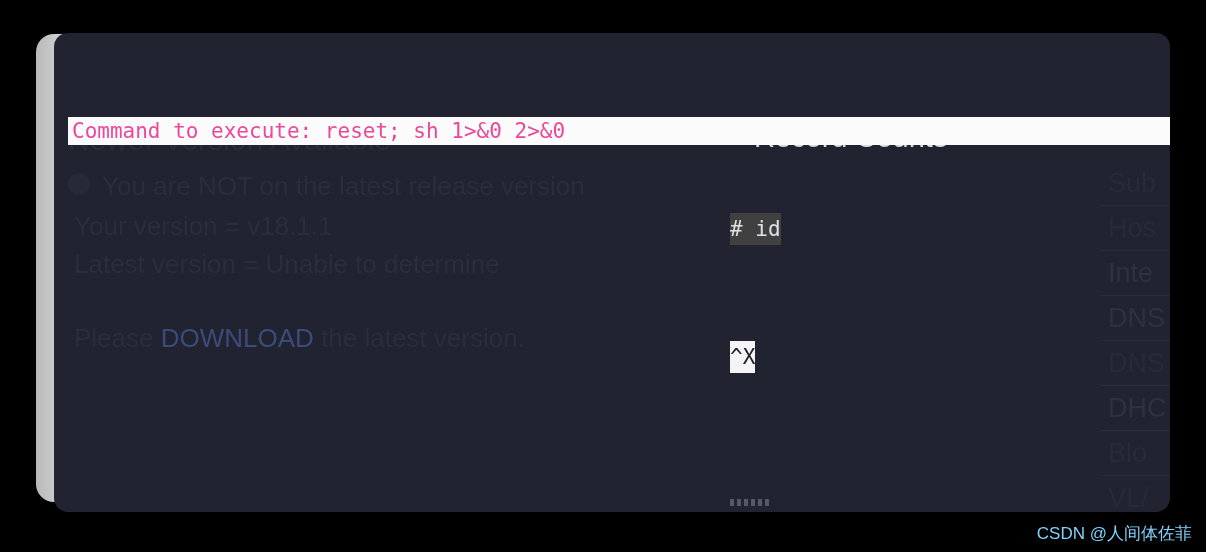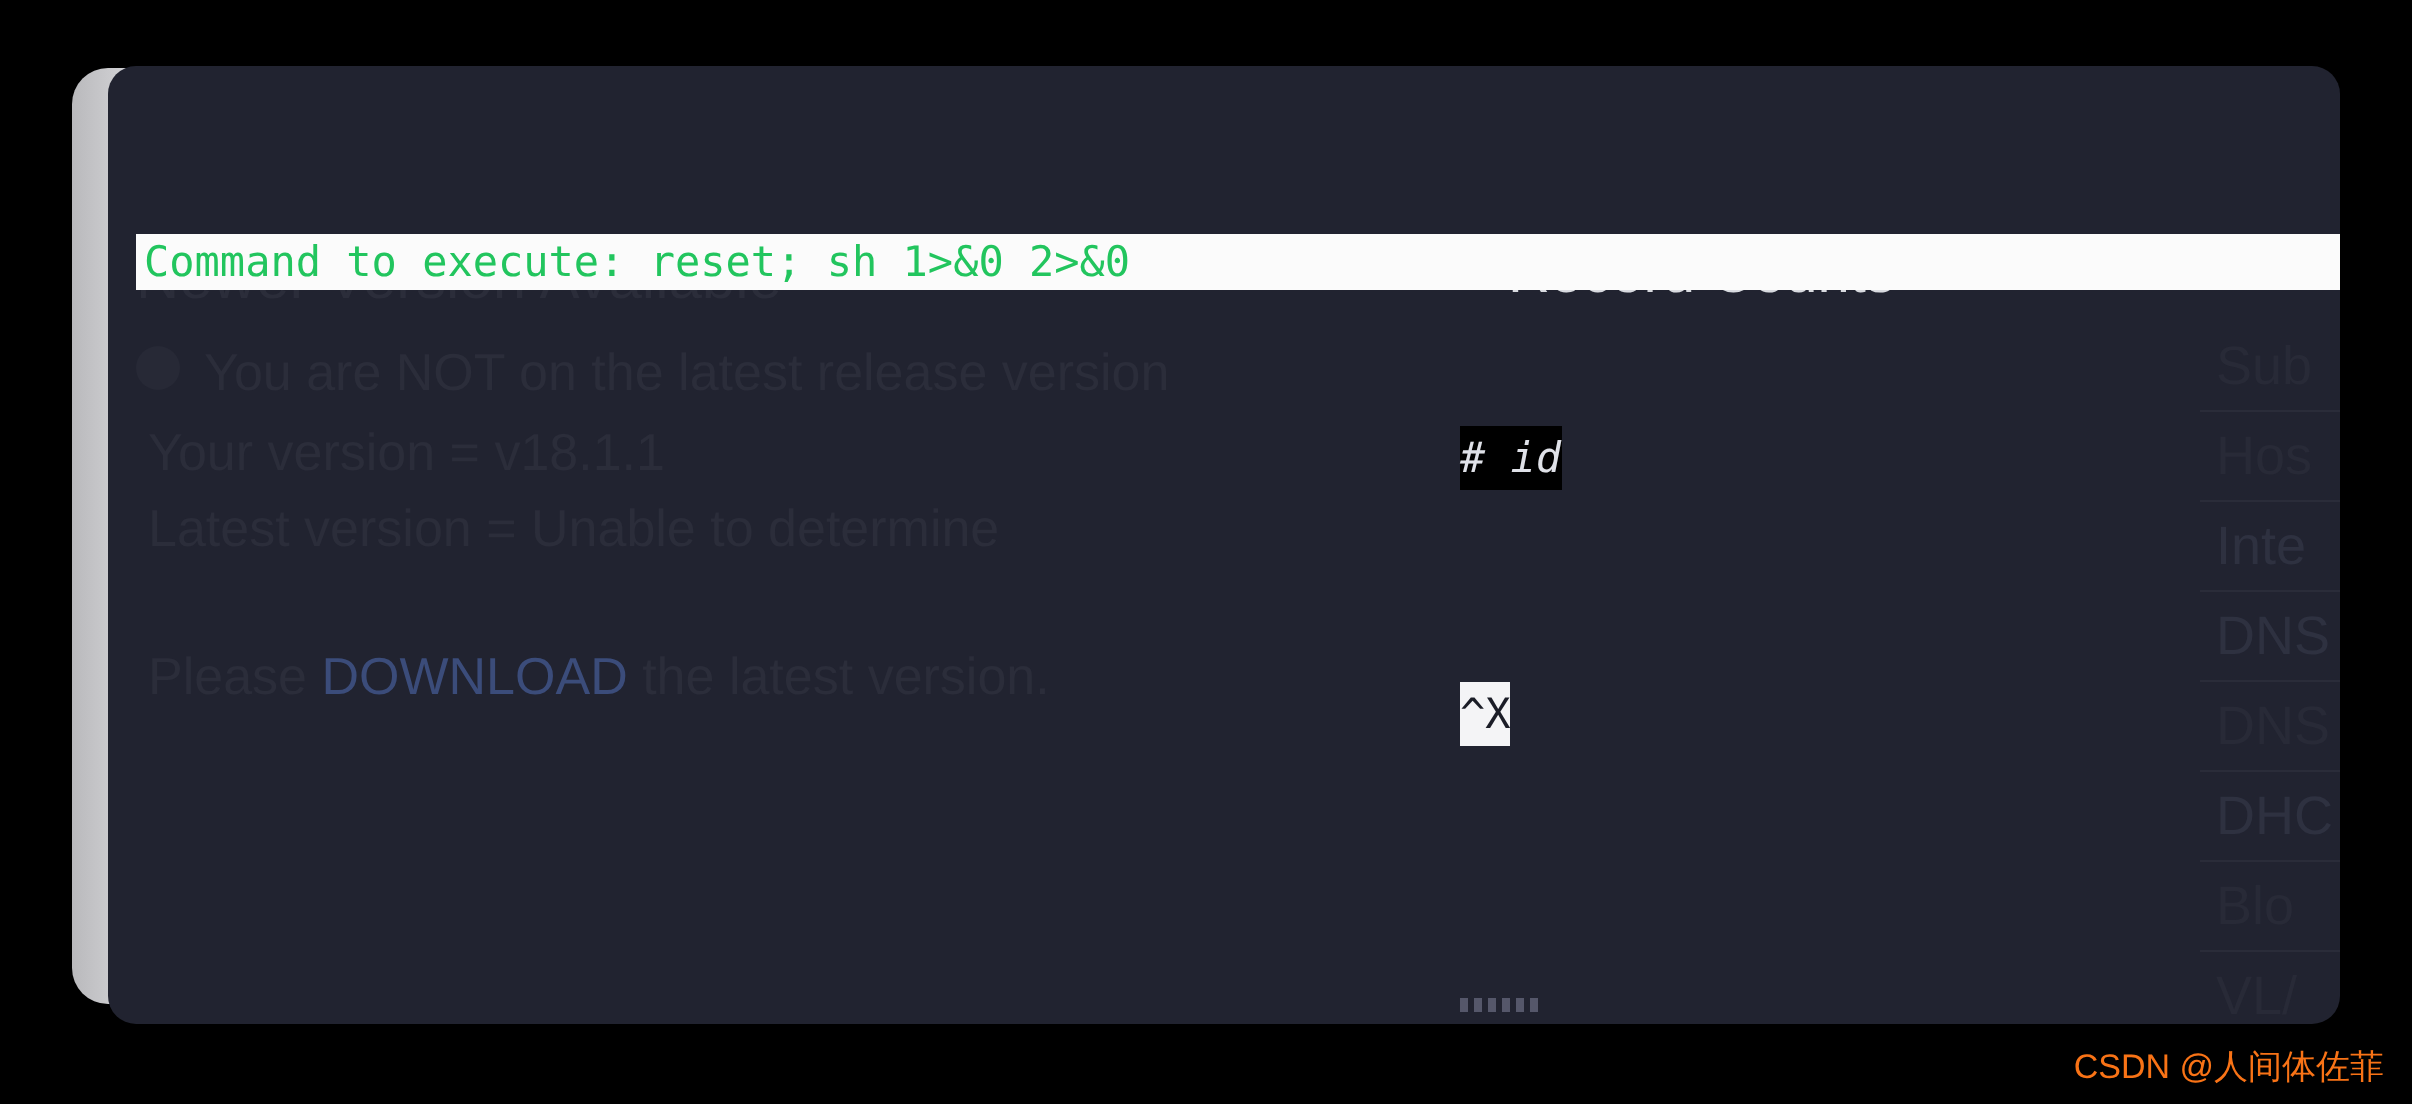--- a/index.html
+++ b/index.html
@@ -53,42 +53,42 @@
   }
   .bg-side-row.dim{color:#282a37;}
 
   
   .nano-bar{
     position:absolute;left:14px;top:84px;width:1102px;height:28px;
     background:#fbfbfb;
   }
   .nano-bar-text{
     position:absolute;left:18px;top:84px;height:28px;line-height:28px;
-    color:#22c55e;font-size:21px;letter-spacing:0px;white-space:nowrap;
+    color:#ec4899;font-size:21px;letter-spacing:0px;white-space:nowrap;
   }
 
   
   .tlines{
     position:absolute;left:16px;top:84px;width:1100px;
     font-size:21px;line-height:32px;color:#d7d9e0;white-space:pre;
   }
   .tline{height:32px;position:relative;white-space:pre;}
-  .seg-dark{background:#000000;color:#dfe1e8;font-style:italic;}
+  .seg-dark{background:#404040;color:#dfe1e8;}
   .seg-inv{background:#f4f4f6;color:#1b1d27;}
 
   
   .dots{
     position:absolute;left:676px;top:466px;width:42px;height:7px;
     background:repeating-linear-gradient(90deg,#55576a 0 4px,transparent 4px 7px);
   }
 
   
   .watermark{
     position:absolute;right:14px;bottom:7px;
-    font-family:"Liberation Sans",sans-serif;font-size:17px;color:#f97316;
+    font-family:"Liberation Sans",sans-serif;font-size:17px;color:#7dd3fc;
     white-space:nowrap;
     text-align:right;
   }
 </style>
 </head>
 <body>
 
 <div id="stage">
 
   <div class="shadow-plate"></div>

